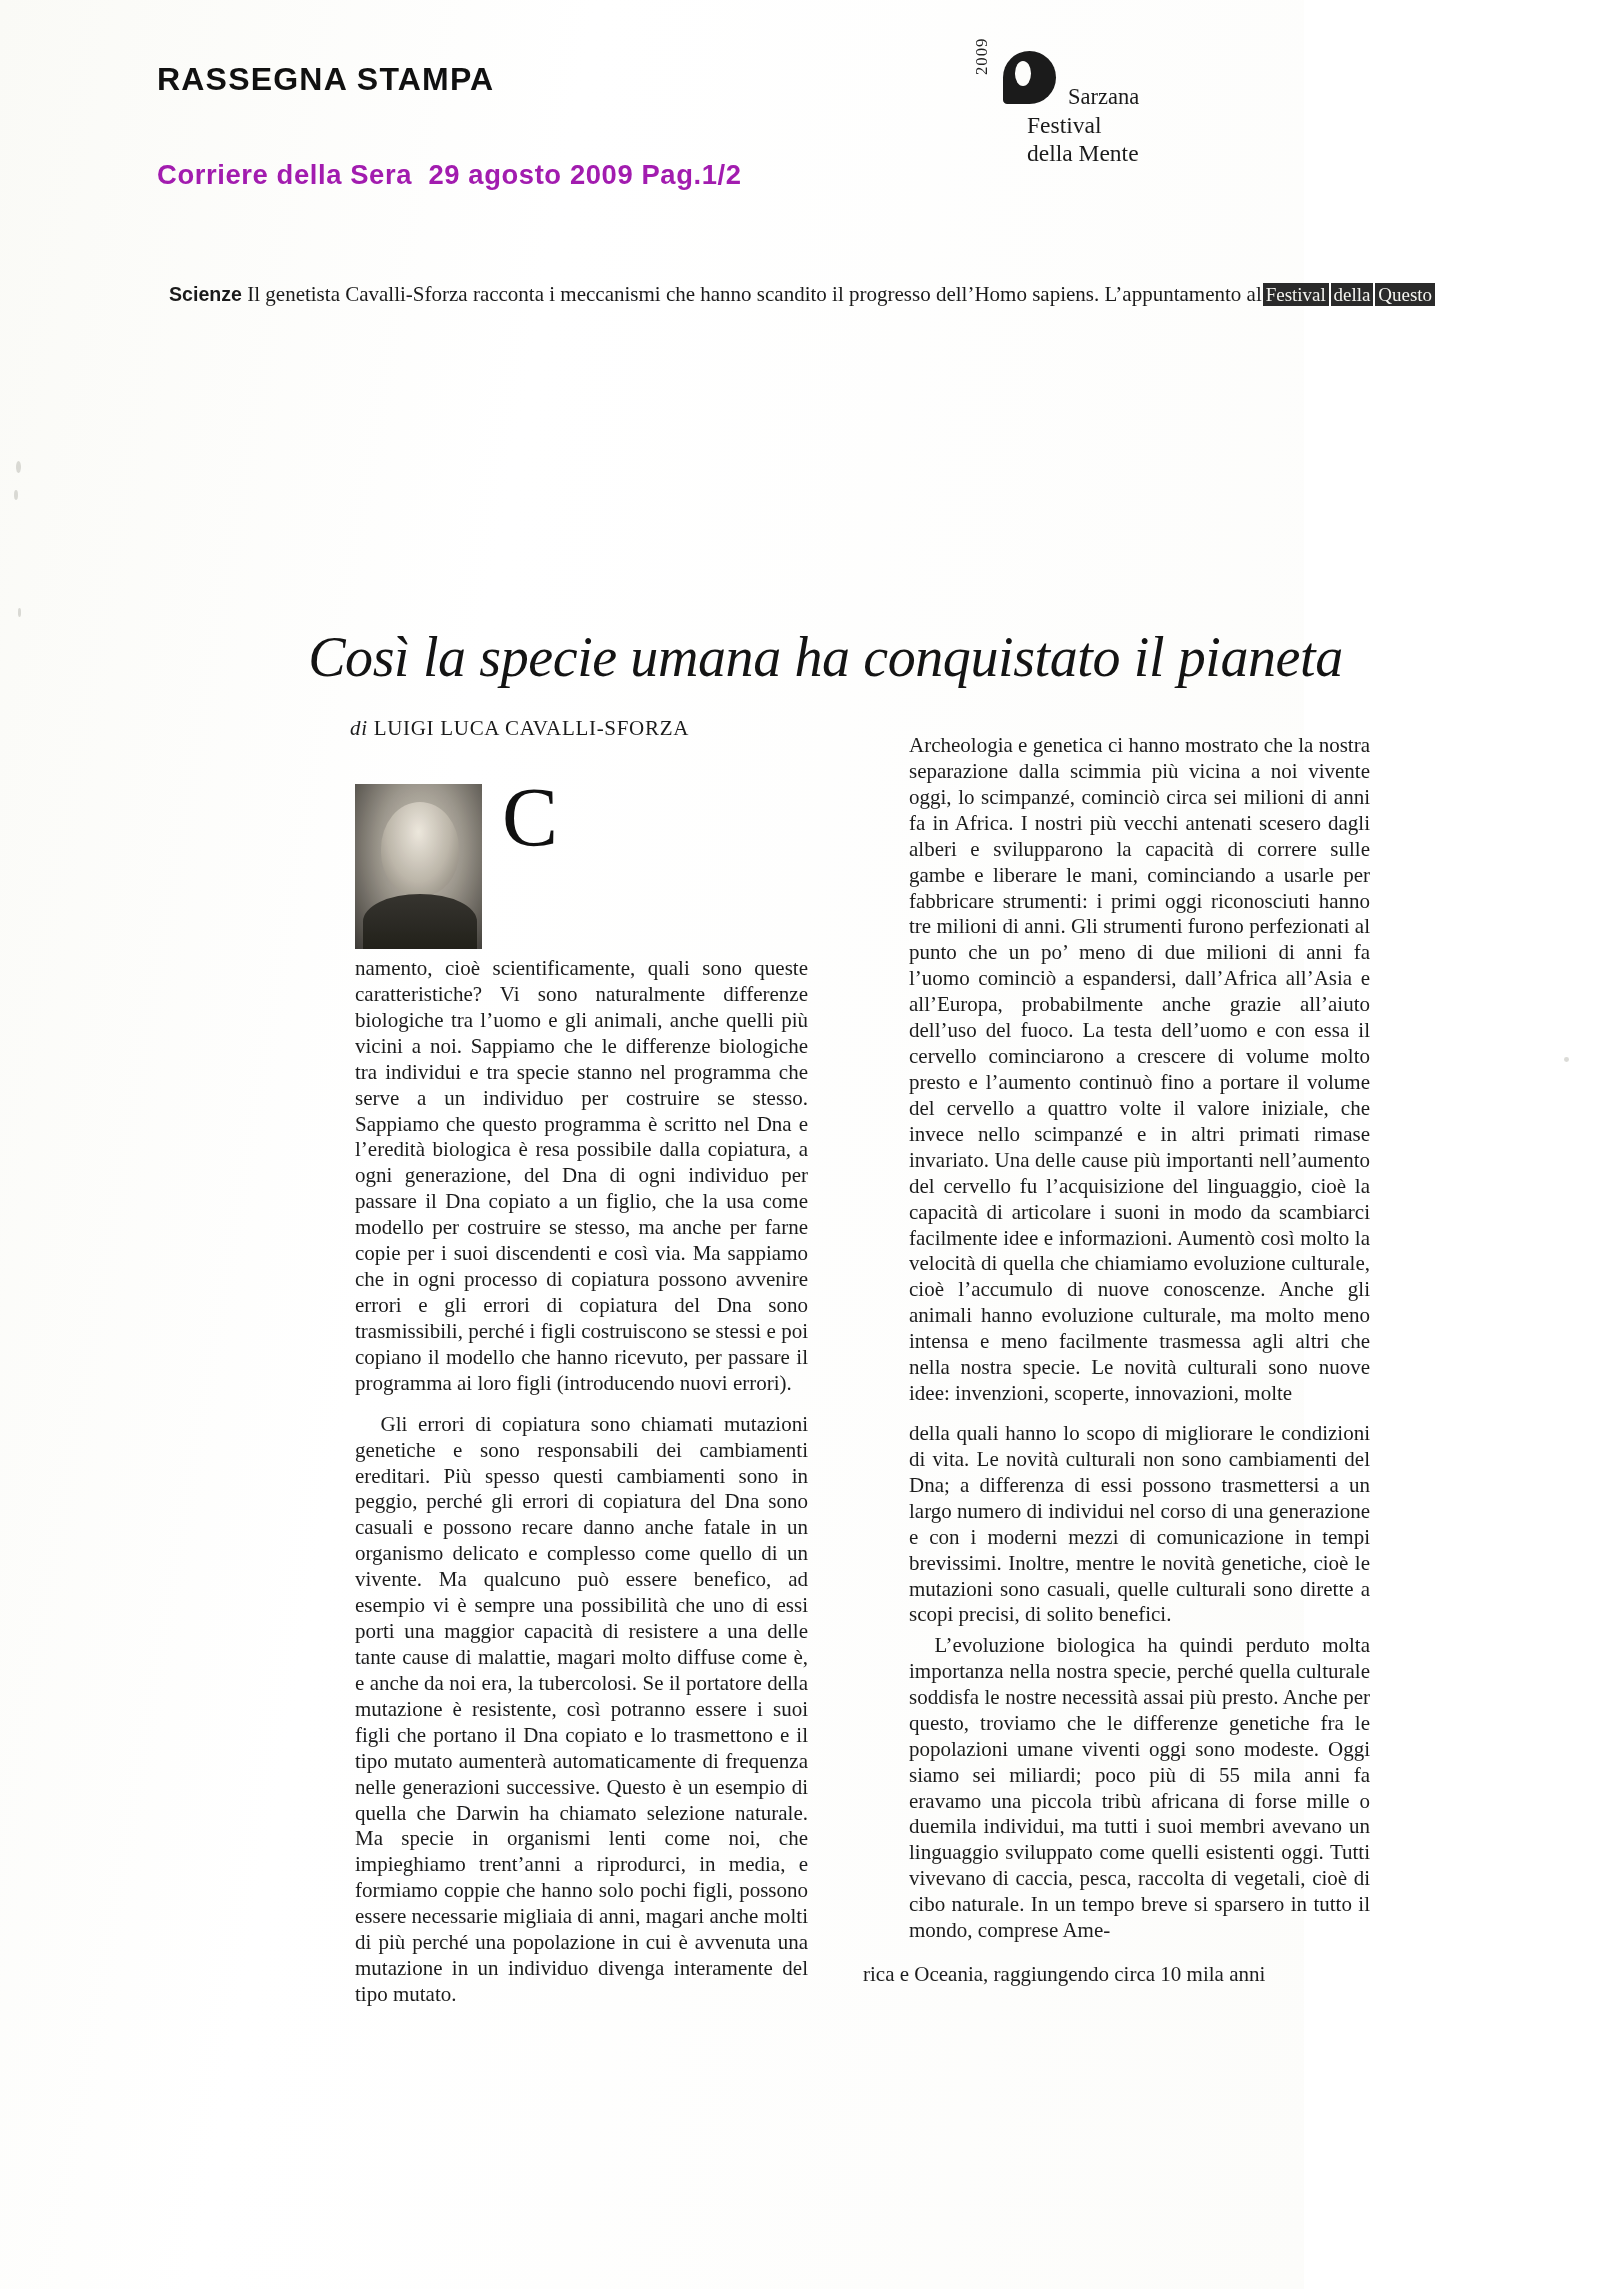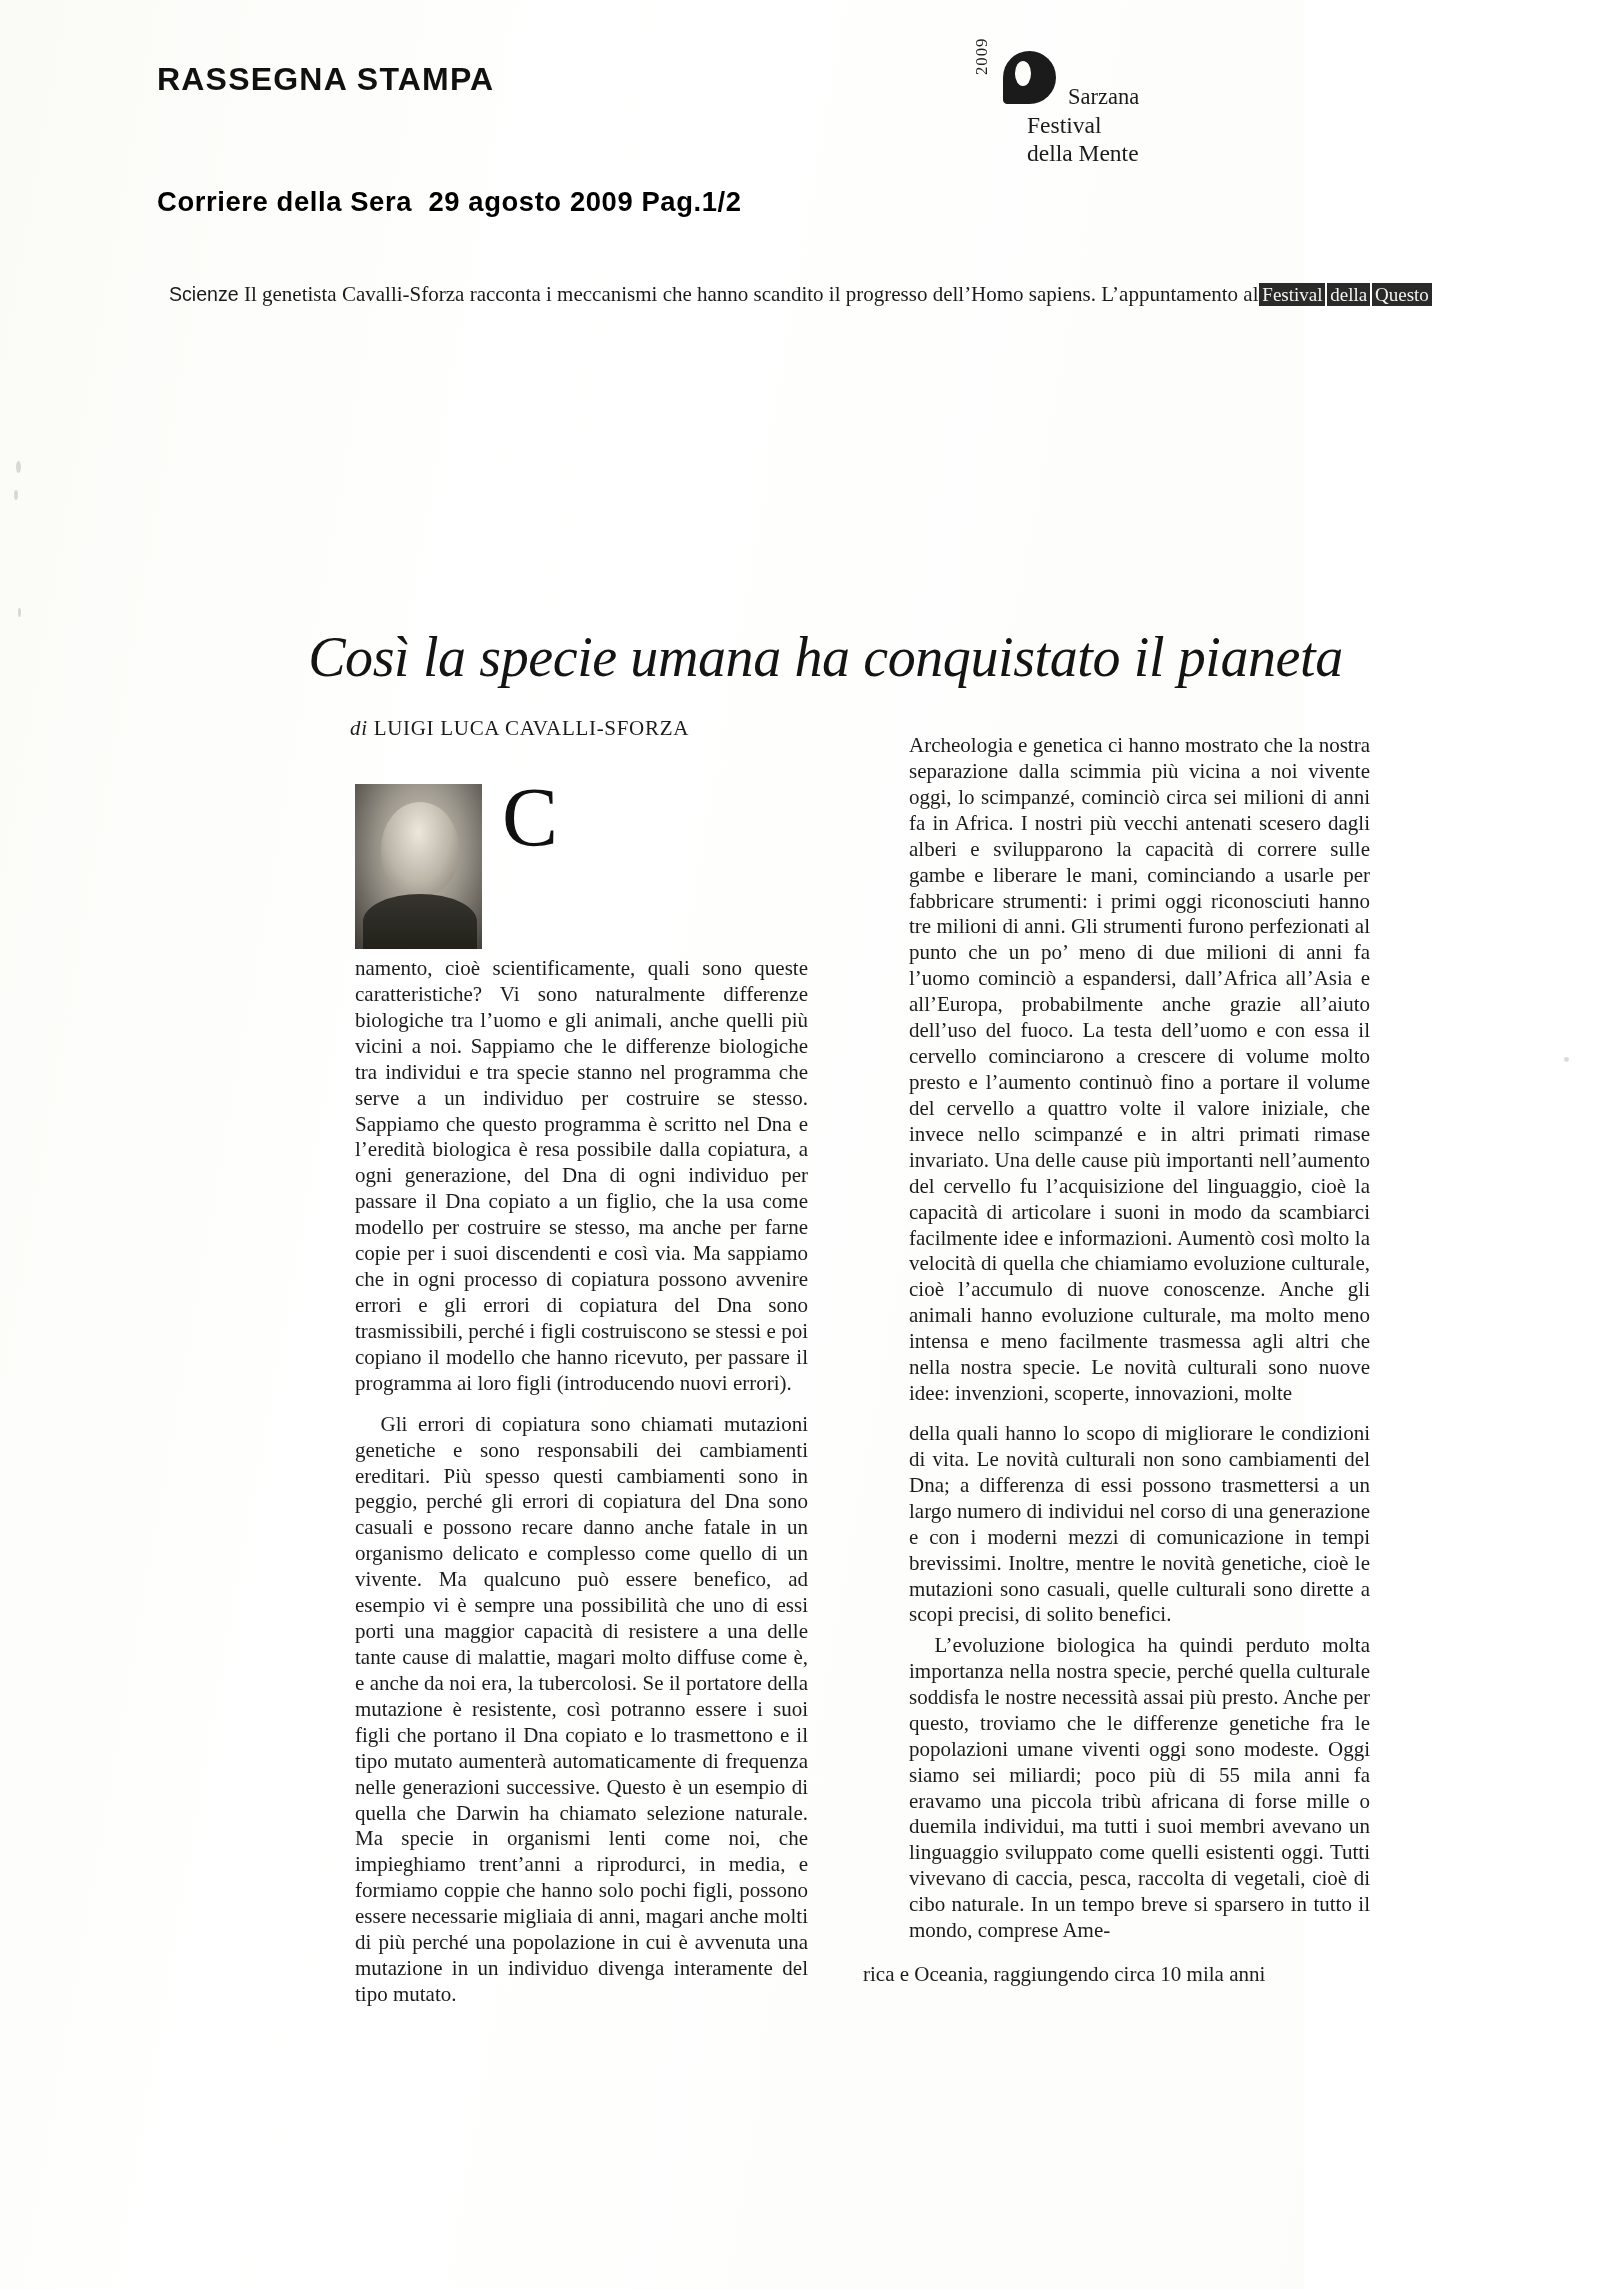--- a/index.html
+++ b/index.html
@@ -42,23 +42,22 @@
     color: #111;
   }
   .testata {
     position: absolute;
     left: 157px;
     top: 159px;
     font-family: "Liberation Sans", sans-serif;
     font-weight: bold;
     font-size: 27.4px;
     letter-spacing: 0.6px;
-    color: #000000;
+    color: #a21caf;
     white-space: pre;
-    margin-top: 27px;
   }
 
   
   .festival {
     position: absolute;
     right: 113px;
     top: 51px;
     width: 225px;
     height: 127px;
   }
@@ -113,21 +112,21 @@
     position: absolute;
     left: 169px;
     top: 282px;
     width: 1318px;
     font-size: 21px;
     line-height: 1.22;
     color: #1b1b1b;
   }
   .kicker .label {
     font-family: "Liberation Sans", sans-serif;
-    font-weight: normal;
+    font-weight: bold;
     font-size: 19.6px;
   }
   .kicker .inverted {
     background: #2a2a2a;
     color: #f4f4f0;
     padding: 1px 2.9px;
     margin: 0 1px;
     font-size: 19px;
   }
 

